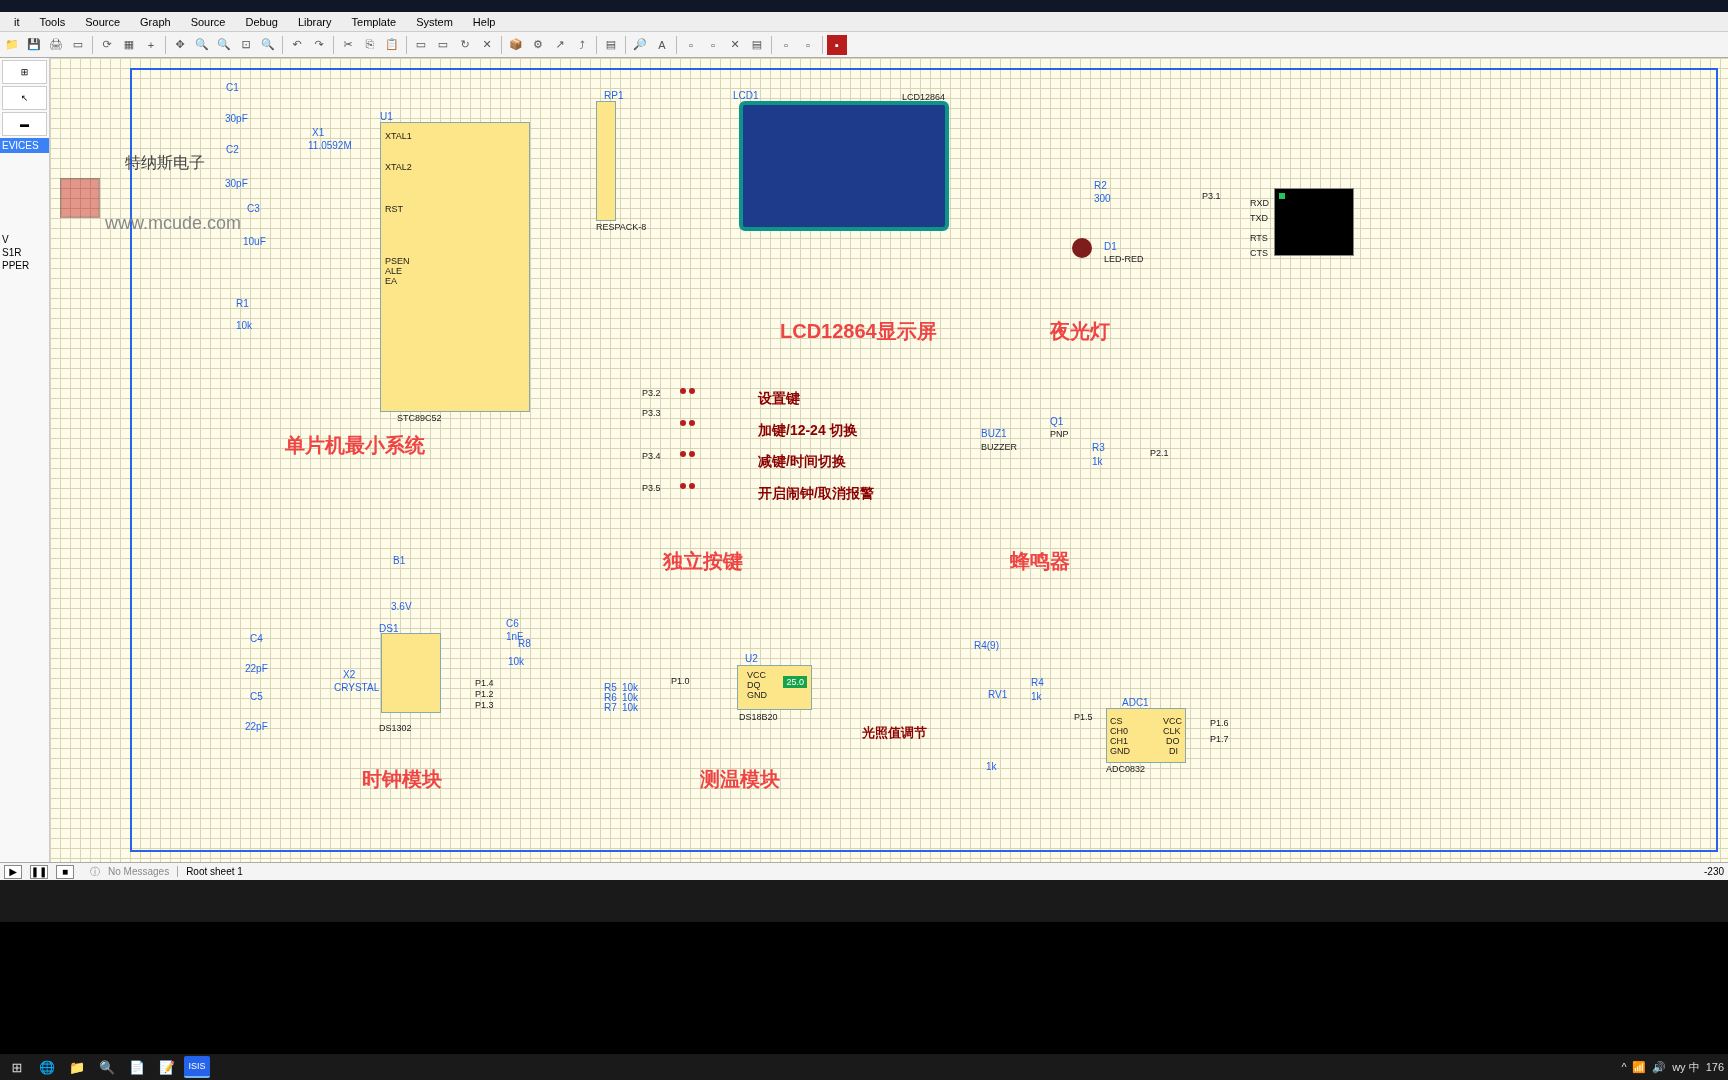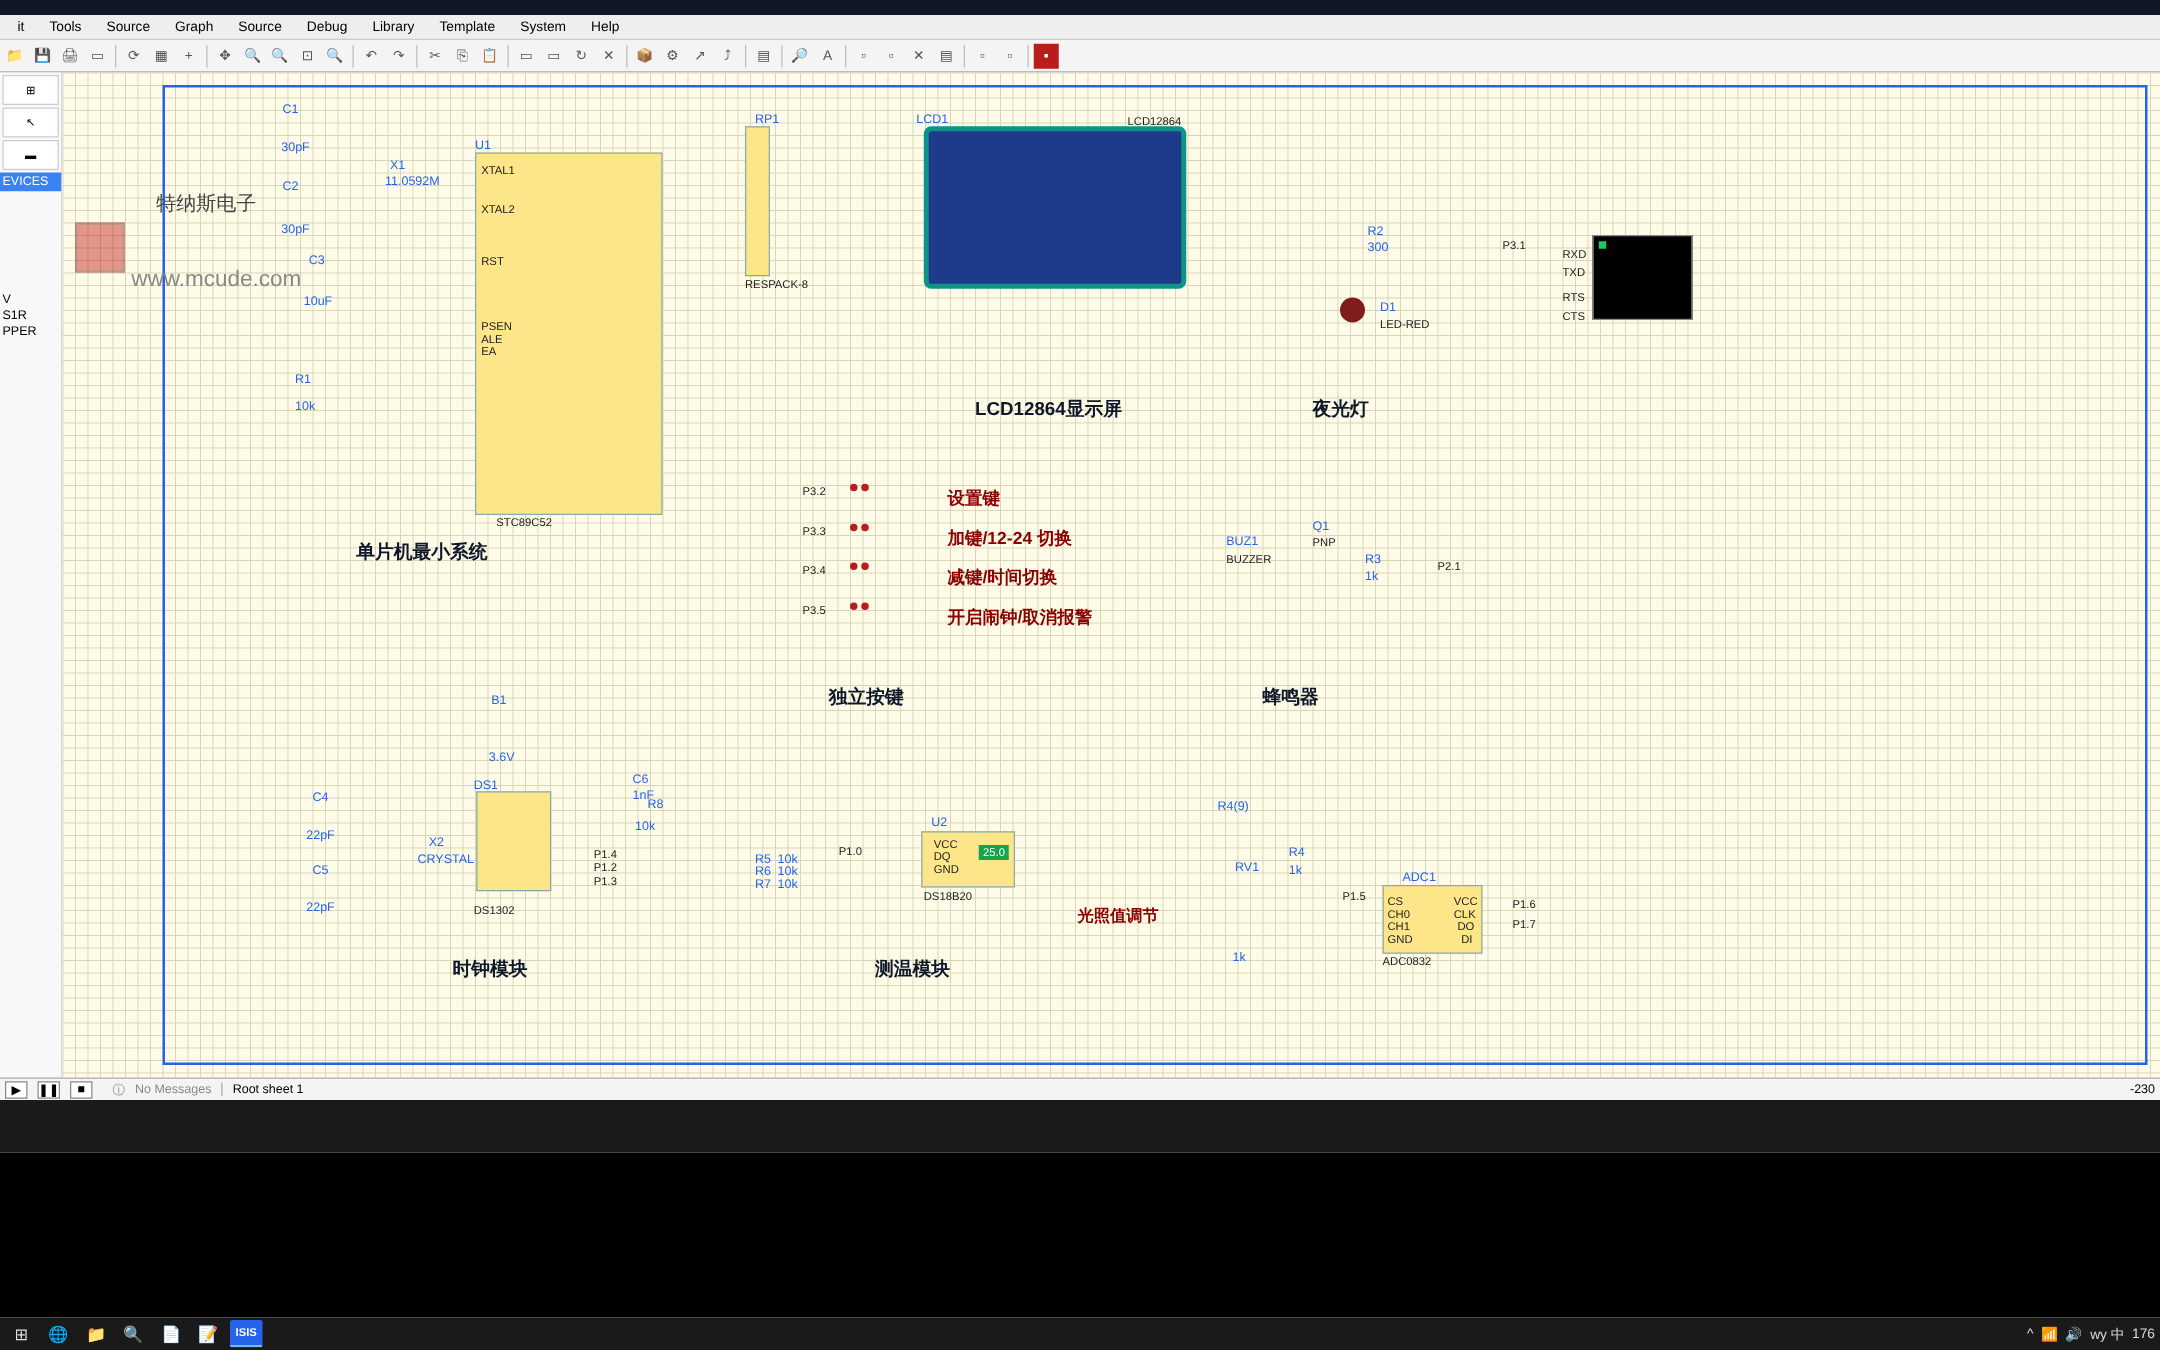--- a/index.html
+++ b/index.html
@@ -15,40 +15,40 @@
 .sidebar { width:50px; background:#f8f8f8; border-right:1px solid #ccc; font-size:10px; }
 .sidebar .ibtn { height:24px; border:1px solid #ccc; margin:2px; background:#fff; display:flex; align-items:center; justify-content:center; font-size:9px; }
 .sidebar .lbl { font-size:10px; padding:2px; background:#e8e8e8; }
 .sidebar .item { font-size:10px; padding:1px 2px; }
 
 .canvas { flex:1; position:relative; overflow:hidden; }
 .grid { position:absolute; inset:0; background-color:#fefce8; background-image:linear-gradient(#d8d4b8 1px,transparent 1px),linear-gradient(90deg,#d8d4b8 1px,transparent 1px); background-size:10px 10px; }
 .border { position:absolute; top:10px; left:80px; right:10px; bottom:10px; border:2px solid #2563eb; }
 
 .el { position:absolute; font-size:10px; color:#1a1a1a; white-space:nowrap; }
-.section-title { color:#0f172a; font-weight:700; font-size:15px; white-space:nowrap; }
+.section-title { color:#ef4444; font-weight:700; font-size:20px; white-space:nowrap; }
 .small-label { color:#2563eb; font-size:10px; font-family:Arial; }
 .pin-label { color:#1a1a1a; font-size:9px; }
 .key-label { color:#8b0000; font-weight:600; font-size:14px; }
 .watermark { position:absolute; top:155px; left:55px; color:#888; font-size:18px; font-family:Arial; }
 .wm2 { position:absolute; top:120px; left:10px; width:40px; height:40px; background:#b00; opacity:.4; border:2px solid #600; }
 .chip { position:absolute; border:1px solid #8aa; background:#fde68a; }
 .lcd { position:absolute; border:4px solid #0d9488; background:#1e3a8a; border-radius:6px; }
 .term { position:absolute; background:#000; border:1px solid #888; }
 .btn-dot { width:6px; height:6px; background:#b91c1c; border-radius:50%; display:inline-block; }
 
 .statusbar { position:absolute; bottom:200px; left:0; right:0; height:18px; background:#f4f4f4; border-top:1px solid #aaa; display:flex; align-items:center; font-size:10px; gap:8px; padding:0 4px; }
 .statusbar .btn { width:18px; height:14px; border:1px solid #888; background:#fff; display:inline-flex; align-items:center; justify-content:center; }
 
 .video-controls { position:absolute; bottom:158px; left:0; right:0; height:42px; background:#1a1a1a; }
 .bottom-black { position:absolute; bottom:26px; left:0; right:0; height:132px; background:#000; }
 
 .taskbar { position:absolute; bottom:0; left:0; right:0; height:26px; background:#1a1a1a; display:flex; align-items:center; gap:4px; padding:0 4px; }
 .task-btn { width:26px; height:22px; display:flex; align-items:center; justify-content:center; color:#ddd; font-size:13px; border-radius:2px; }
-.task-btn.active { border-bottom:2px solid #76b9ed; background:#333;font-weight:bold; }
+.task-btn.active { border-bottom:2px solid #76b9ed; background:#333; }
 .tray { margin-left:auto; display:flex; align-items:center; gap:6px; color:#ddd; font-size:11px; }
 </style>
 </head>
 <body>
 
 <div class="titlebar"></div>
 
 <div class="menubar">
   <span>it</span>
   <span>Tools</span>
@@ -172,21 +172,21 @@
     <div class="term" style="top:130px;left:1224px;width:80px;height:68px">
       <div style="margin:4px;width:6px;height:6px;background:#22c55e"></div>
     </div>
     <div class="el pin-label" style="top:140px;left:1200px">RXD</div>
     <div class="el pin-label" style="top:155px;left:1200px">TXD</div>
     <div class="el pin-label" style="top:175px;left:1200px">RTS</div>
     <div class="el pin-label" style="top:190px;left:1200px">CTS</div>
     <div class="el pin-label" style="top:133px;left:1152px">P3.1</div>
 
     <div class="el pin-label" style="top:330px;left:592px">P3.2</div>
-    <div class="el pin-label" style="top:362px;left:592px">P3.3</div>
+    <div class="el pin-label" style="top:350px;left:592px">P3.3</div>
     <div class="el pin-label" style="top:393px;left:592px">P3.4</div>
     <div class="el pin-label" style="top:425px;left:592px">P3.5</div>
     <div class="el key-label" style="top:332px;left:708px">设置键</div>
     <div class="el key-label" style="top:364px;left:708px">加键/12-24 切换</div>
     <div class="el key-label" style="top:395px;left:708px">减键/时间切换</div>
     <div class="el key-label" style="top:427px;left:708px">开启闹钟/取消报警</div>
     <div style="position:absolute;top:326px;left:630px"><span class="btn-dot"></span> <span class="btn-dot"></span></div>
     <div style="position:absolute;top:358px;left:630px"><span class="btn-dot"></span> <span class="btn-dot"></span></div>
     <div style="position:absolute;top:389px;left:630px"><span class="btn-dot"></span> <span class="btn-dot"></span></div>
     <div style="position:absolute;top:421px;left:630px"><span class="btn-dot"></span> <span class="btn-dot"></span></div>

